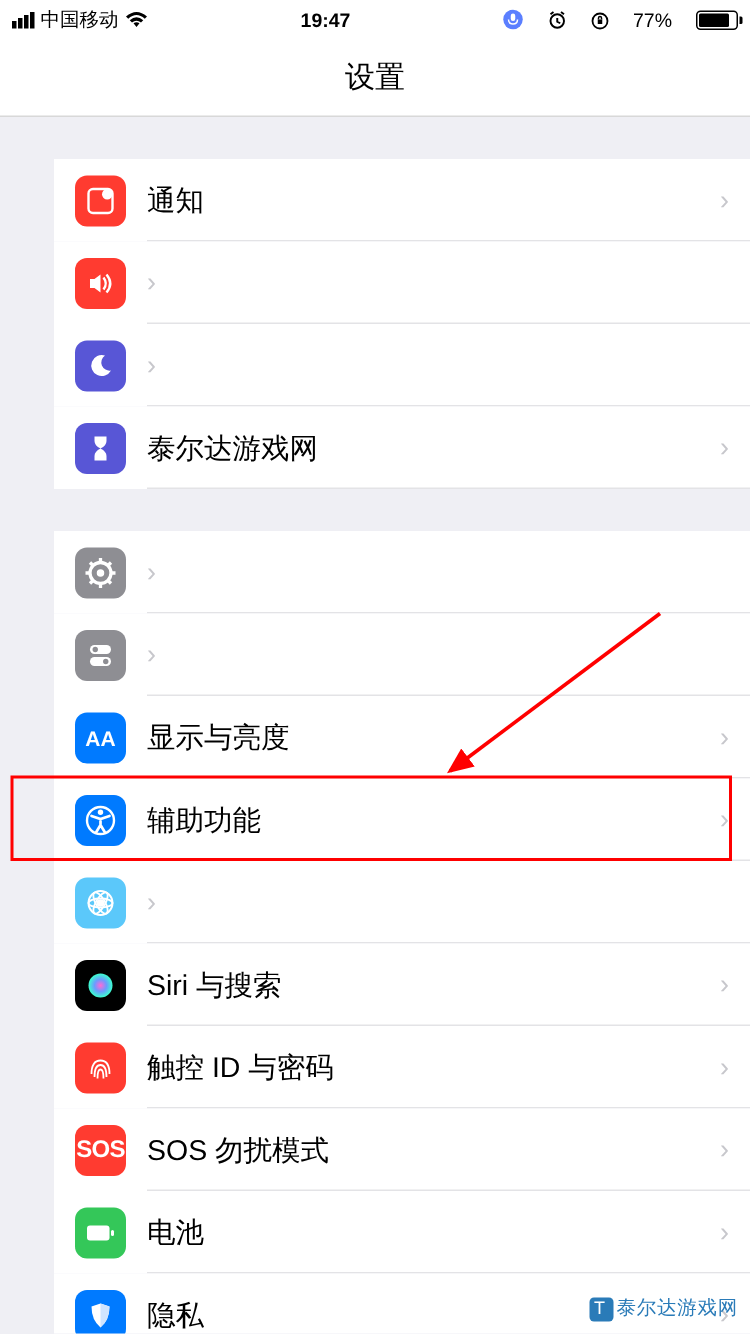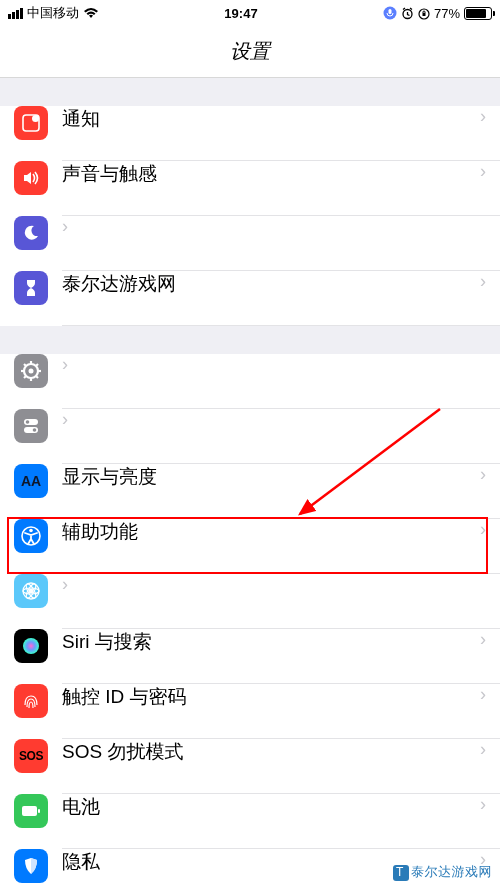--- a/index.html
+++ b/index.html
@@ -15,39 +15,40 @@
       height: 26px;
       background: #fff;
       display: flex;
       align-items: center;
       justify-content: space-between;
       padding: 0 8px;
       font-size: 13px;
       color: #000;
     }
     .status-left { display: flex; align-items: center; gap: 4px; }
-    .status-right { display: flex; align-items: center; gap: 4px; }
+    .status-right { display: flex; align-items: center; gap: 16px; }
     .nav-bar {
       height: 52px;
       background: #fff;
       display: flex;
       align-items: center;
       justify-content: center;
       font-size: 20px;
       font-weight: 500;
       border-bottom: 1px solid #d8d8d8;
-      font-style: italic;
     }
     .group-spacer { height: 28px; }
     .list-row {
       background: #fff;
       height: 55px;
       display: flex;
+      align-items: center;
       padding: 0 14px;
       position: relative;
+      margin-left: 36px;
     }
     .list-row::after {
       content: "";
       position: absolute;
       left: 62px;
       right: 0;
       bottom: 0;
       height: 1px;
       background: #e3e3e6;
     }
@@ -190,21 +191,20 @@
   <div class="chevron">›</div>
 </div>
 
 <div class="list-row">
   <div class="icon-box" style="background:#ff3b30">
     <svg width="20" height="20" viewBox="0 0 20 20">
         <path d="M3 7 L6 7 L10 4 L10 16 L6 13 L3 13 Z" fill="#fff"></path>
         <path d="M12 6 Q15 10 12 14 M14 4 Q19 10 14 16" stroke="#fff" stroke-width="1.6" fill="none"></path>
       </svg>
   </div>
-  <div class="row-label">声音与触感</div>
   <div class="chevron">›</div>
 </div>
 
 <div class="list-row">
   <div class="icon-box" style="background:#5856d6">
     <svg width="20" height="20" viewBox="0 0 20 20">
         <path d="M13 3 A7 7 0 1 0 17 13 A5.5 5.5 0 0 1 13 3 Z" fill="#fff"></path>
       </svg>
   </div>
   <div class="chevron">›</div>
@@ -249,21 +249,21 @@
         <circle cx="6.5" cy="6" r="1.8" fill="#8e8e93"></circle>
         <rect x="3" y="11" width="14" height="6" rx="3" fill="#fff"></rect>
         <circle cx="13.5" cy="14" r="1.8" fill="#8e8e93"></circle>
       </svg>
   </div>
   <div class="chevron">›</div>
 </div>
 
 <div class="list-row">
   <div class="icon-box" style="background:#007aff">
-    <span style="color:#0f172a;font-size:14px;font-weight:600;">AA</span>
+    <span style="color:#ffffff;font-size:14px;font-weight:600;">AA</span>
   </div>
   <div class="row-label">显示与亮度</div>
   <div class="chevron">›</div>
 </div>
 
 <div class="list-row" id="row-accessibility">
   <div class="icon-box" style="background:#007aff">
     <svg width="22" height="22" viewBox="0 0 22 22">
         <circle cx="11" cy="11" r="9" fill="none" stroke="#fff" stroke-width="1.6"></circle>
         <circle cx="11" cy="5.5" r="1.8" fill="#fff"></circle>
@@ -315,21 +315,21 @@
           <path d="M9 18 Q9 12 11 12 Q13 12 13 18"></path>
         </g>
       </svg>
   </div>
   <div class="row-label">触控 ID 与密码</div>
   <div class="chevron">›</div>
 </div>
 
 <div class="list-row">
   <div class="icon-box" style="background:#ff3b30">
-    <span style="color:#000000;font-size:12px;font-weight:700;letter-spacing:-0.5px">SOS</span>
+    <span style="color:#ffffff;font-size:16px;font-weight:700;letter-spacing:-0.5px">SOS</span>
   </div>
   <div class="row-label">SOS 勿扰模式</div>
   <div class="chevron">›</div>
 </div>
 
 <div class="list-row">
   <div class="icon-box" style="background:#34c759">
     <svg width="22" height="14" viewBox="0 0 22 14">
         <rect x="2" y="2" width="15" height="10" rx="2" fill="#fff"></rect>
         <rect x="18" y="5" width="2" height="4" rx="1" fill="#fff"></rect>

